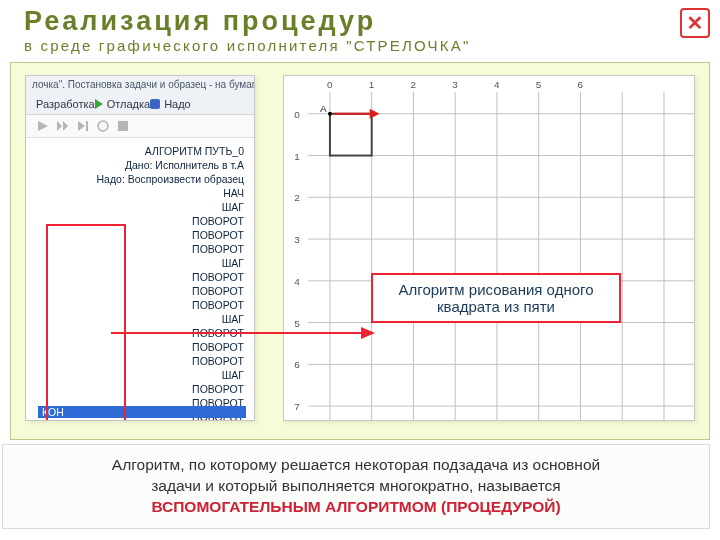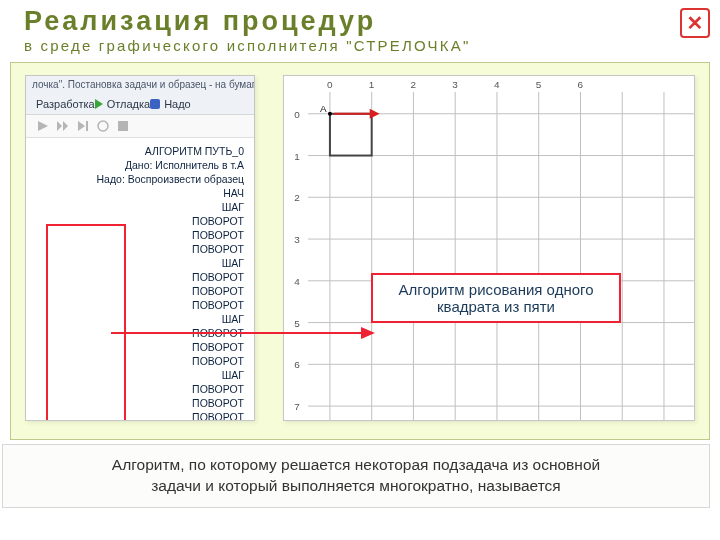--- a/index.html
+++ b/index.html
@@ -166,20 +166,21 @@
           <div class="ind">ШАГ</div>
           <div class="ind">ПОВОРОТ</div>
           <div class="ind">ПОВОРОТ</div>
           <div class="ind">ПОВОРОТ</div>
           <div class="ind">ШАГ</div>
           <div class="ind">ПОВОРОТ</div>
           <div class="ind">ПОВОРОТ</div>
           <div class="ind">ПОВОРОТ</div>
         </div>
     </div>
+    <div class="kon">КОН</div>
     <div class="highlight-box"></div>
   </div>
 
   <div class="right-panel">
     <svg class="grid-canvas" viewBox="0 0 412 346">
       <g id="grid-lines">
           <line x1="46" y1="16" x2="46" y2="346" class="grid-line"></line>
           <line x1="88" y1="16" x2="88" y2="346" class="grid-line"></line>
           <line x1="130" y1="16" x2="130" y2="346" class="grid-line"></line>
           <line x1="172" y1="16" x2="172" y2="346" class="grid-line"></line>
@@ -233,13 +234,14 @@
   <svg class="arrow-to-callout" width="270" height="20">
     <line x1="0" y1="10" x2="250" y2="10" stroke="#e23" stroke-width="2"></line>
     <polygon points="250,4 264,10 250,16" fill="#e23"></polygon>
   </svg>
 
 </div>
 
 <div class="footer">
   <span>Алгоритм, по которому решается некоторая подзадача из основной</span><br>
   <span>задачи и который выполняется многократно, называется</span><br>
+  <span class="emph">ВСПОМОГАТЕЛЬНЫМ АЛГОРИТМОМ (ПРОЦЕДУРОЙ)</span>
 </div>
 
 </body></html>

